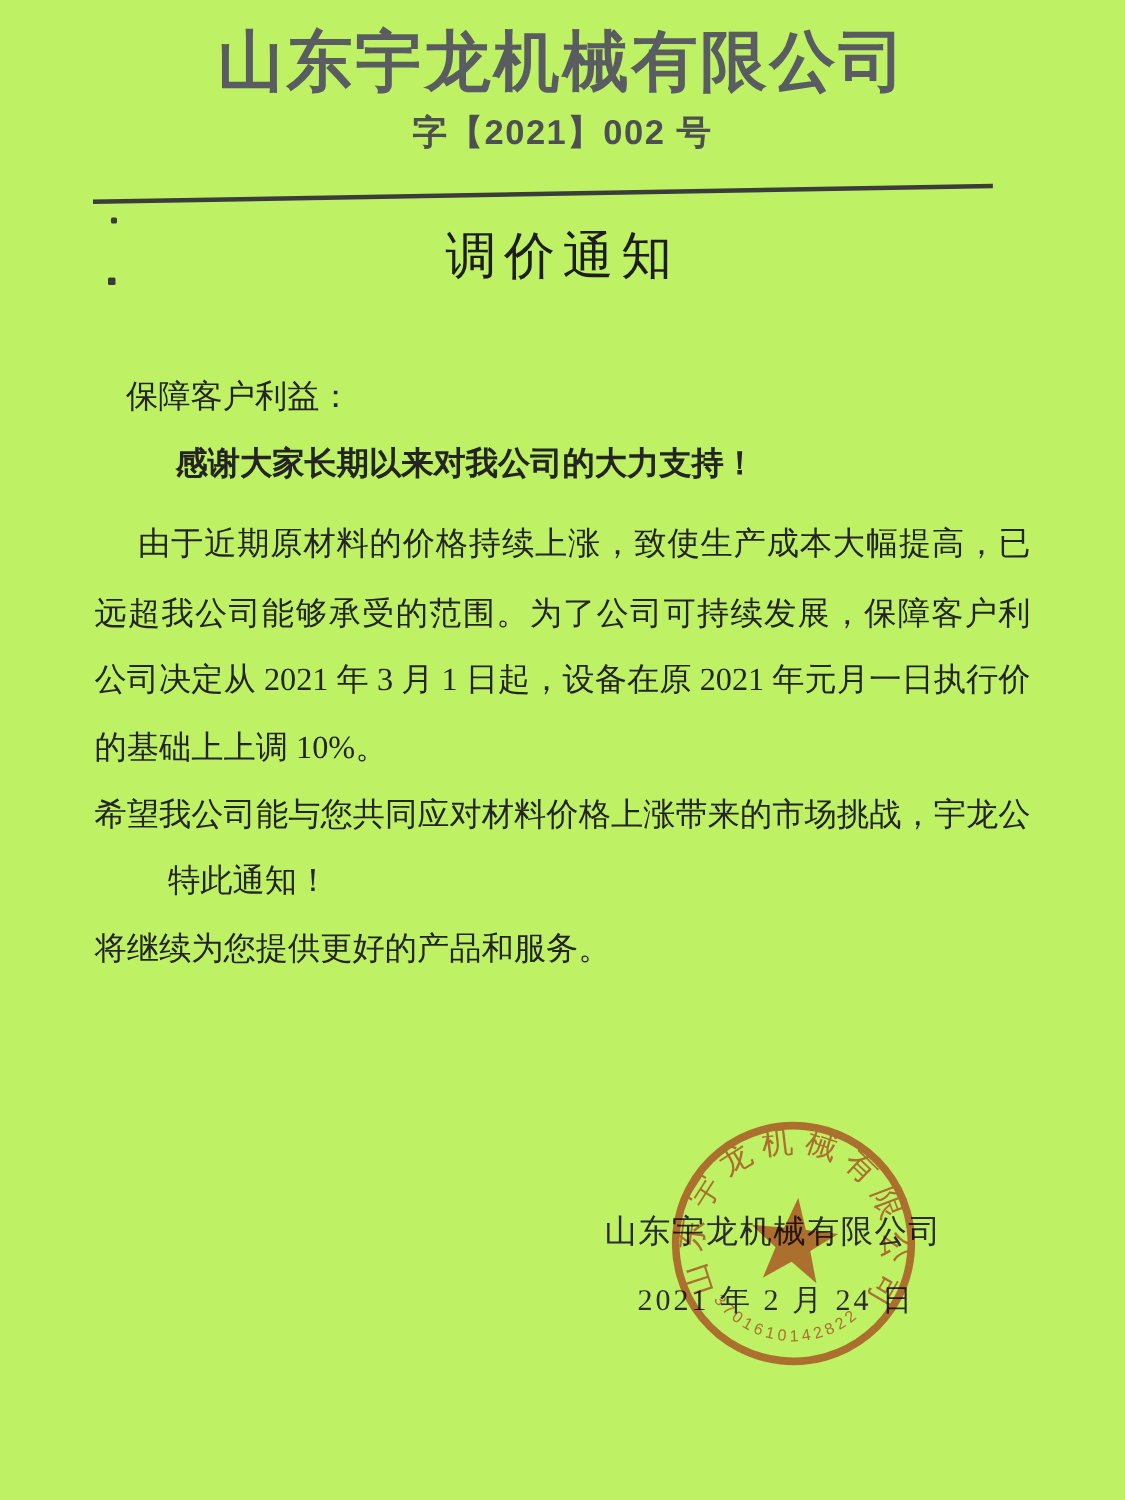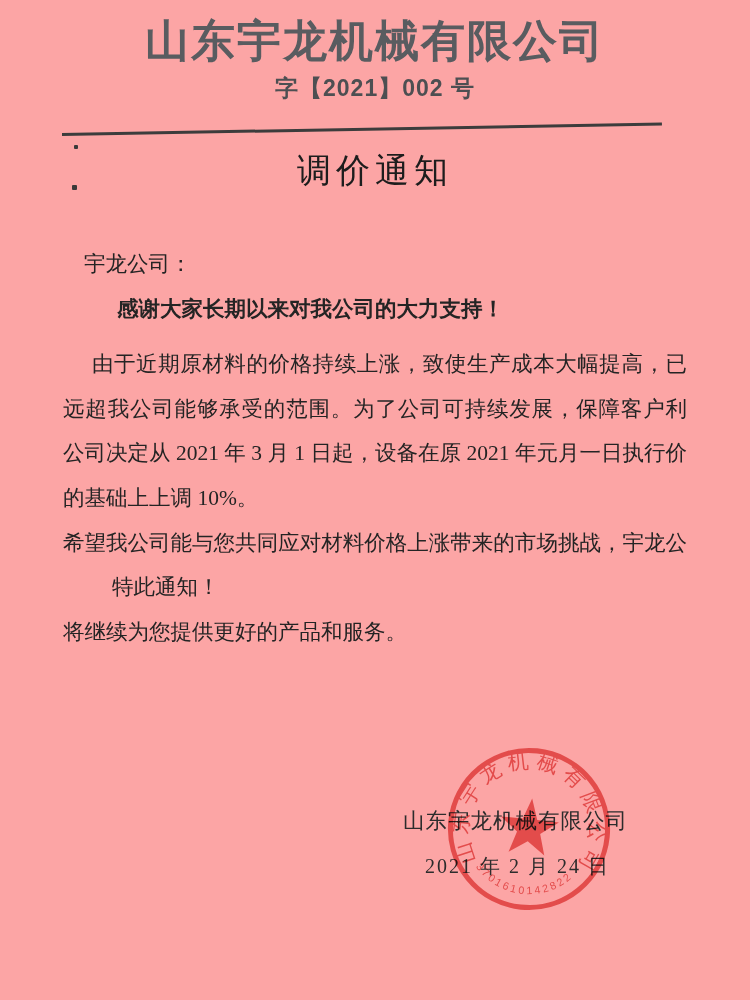--- a/index.html
+++ b/index.html
@@ -1,21 +1,21 @@
 <!DOCTYPE html>
 <html><head>
 <meta charset="utf-8">
 <style>
   html,body{margin:0;padding:0;}
   body{
     width:750px;height:1000px;position:relative;overflow:hidden;
     background:#ffffff;
     font-family:"Liberation Serif","DejaVu Serif",serif;
   }
-  .page{position:absolute;inset:0;background:#fca5a5;}
+  .page{position:absolute;inset:0;background:#bef264;}
 
   
   .company-header{
     position:absolute;top:12px;left:0;width:100%;
     text-align:center;
     font-family:"Liberation Sans","DejaVu Sans",sans-serif;
     font-weight:bold;font-size:44px;letter-spacing:2px;color:#595c60;
   }
   .doc-number{
     position:absolute;top:73px;left:0;width:100%;
@@ -47,21 +47,21 @@
     line-height:44.6px;height:44.6px;white-space:nowrap;
   }
   .body-line.full{
     text-align:justify;text-align-last:justify;white-space:normal;
     overflow:hidden;
   }
   .indent-salutation{padding-left:21px;}
   .indent-para{padding-left:54px;font-weight:bold;}
   .indent-small{padding-left:29px;}
   .indent-close{padding-left:49px;}
-  .gap-above{margin-top:11px;}
+  .gap-above{margin-top:11px;font-family:Liberation Mono, monospace;}
 
   
   .sig-company{
     position:absolute;top:806px;right:122px;
     font-size:21.5px;letter-spacing:1px;color:#2c2c2c;
   }
   .sig-date{
     position:absolute;top:853px;right:140px;
     font-size:20px;letter-spacing:2px;color:#2c2c2c;
   }
@@ -81,21 +81,21 @@
   <div class="company-header">山东宇龙机械有限公司</div>
   <div class="doc-number">字【2021】002 号</div>
   <div class="header-rule"></div>
 
   <div class="speck speck-1"></div>
   <div class="speck speck-2"></div>
 
   <div class="doc-title">调价通知</div>
 
   <div class="body-text">
-    <div class="body-line indent-salutation">宇龙公司：</div>
+    <div class="body-line indent-salutation">保障客户利益：</div>
     <div class="body-line indent-para">感谢大家长期以来对我公司的大力支持！</div>
     <div class="body-line full indent-small gap-above">由于近期原材料的价格持续上涨，致使生产成本大幅提高，已</div>
     <div class="body-line full">远超我公司能够承受的范围。为了公司可持续发展，保障客户利益，</div>
     <div class="body-line full">公司决定从 2021 年 3 月 1 日起，设备在原 2021 年元月一日执行价格</div>
     <div class="body-line">的基础上上调 10%。</div>
     <div class="body-line full">希望我公司能与您共同应对材料价格上涨带来的市场挑战，宇龙公司</div>
     <div class="body-line indent-close">特此通知！</div>
     <div class="body-line">将继续为您提供更好的产品和服务。</div>
   </div>
 

